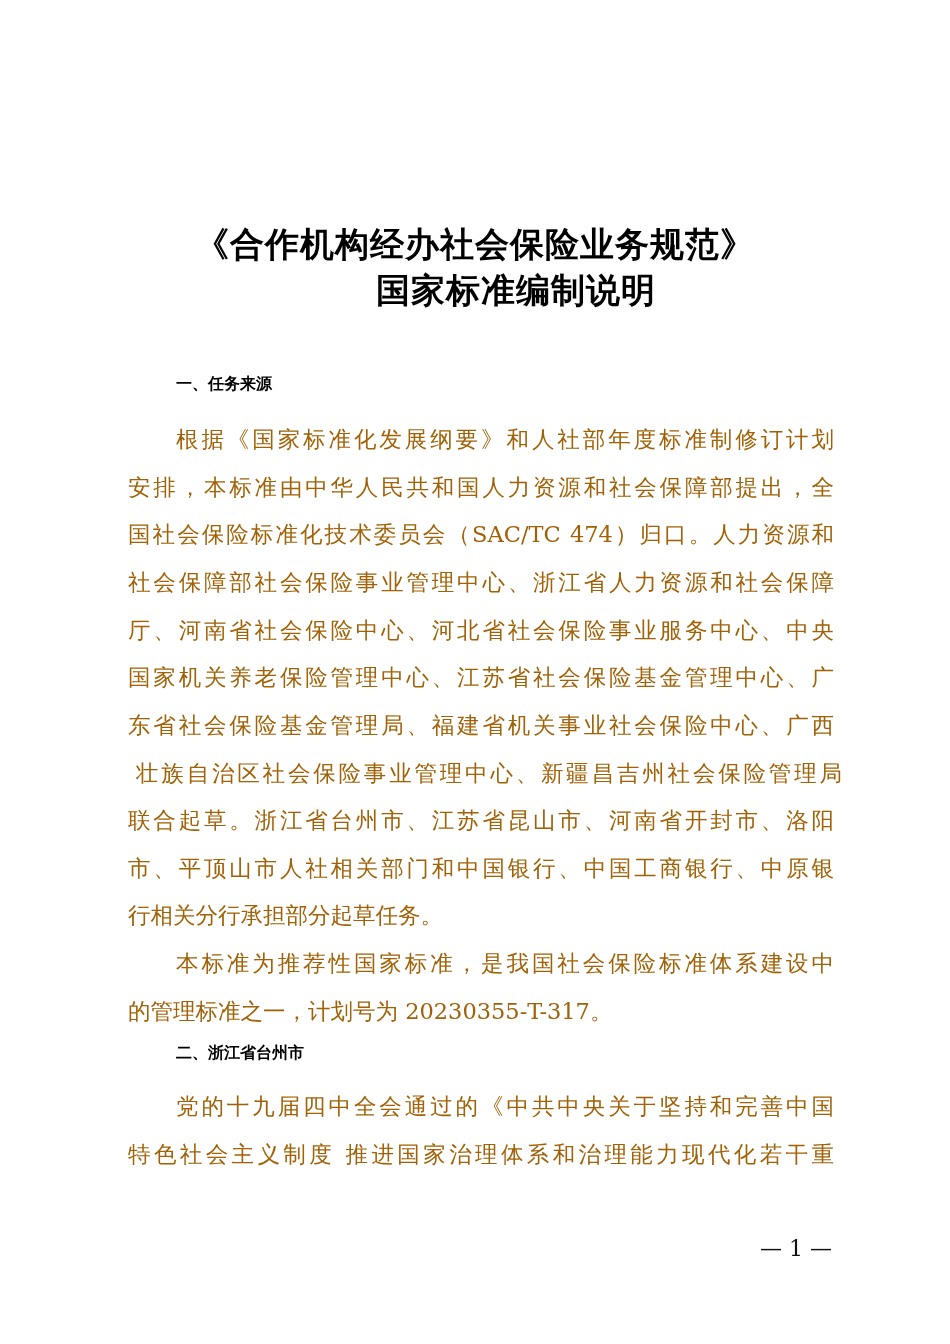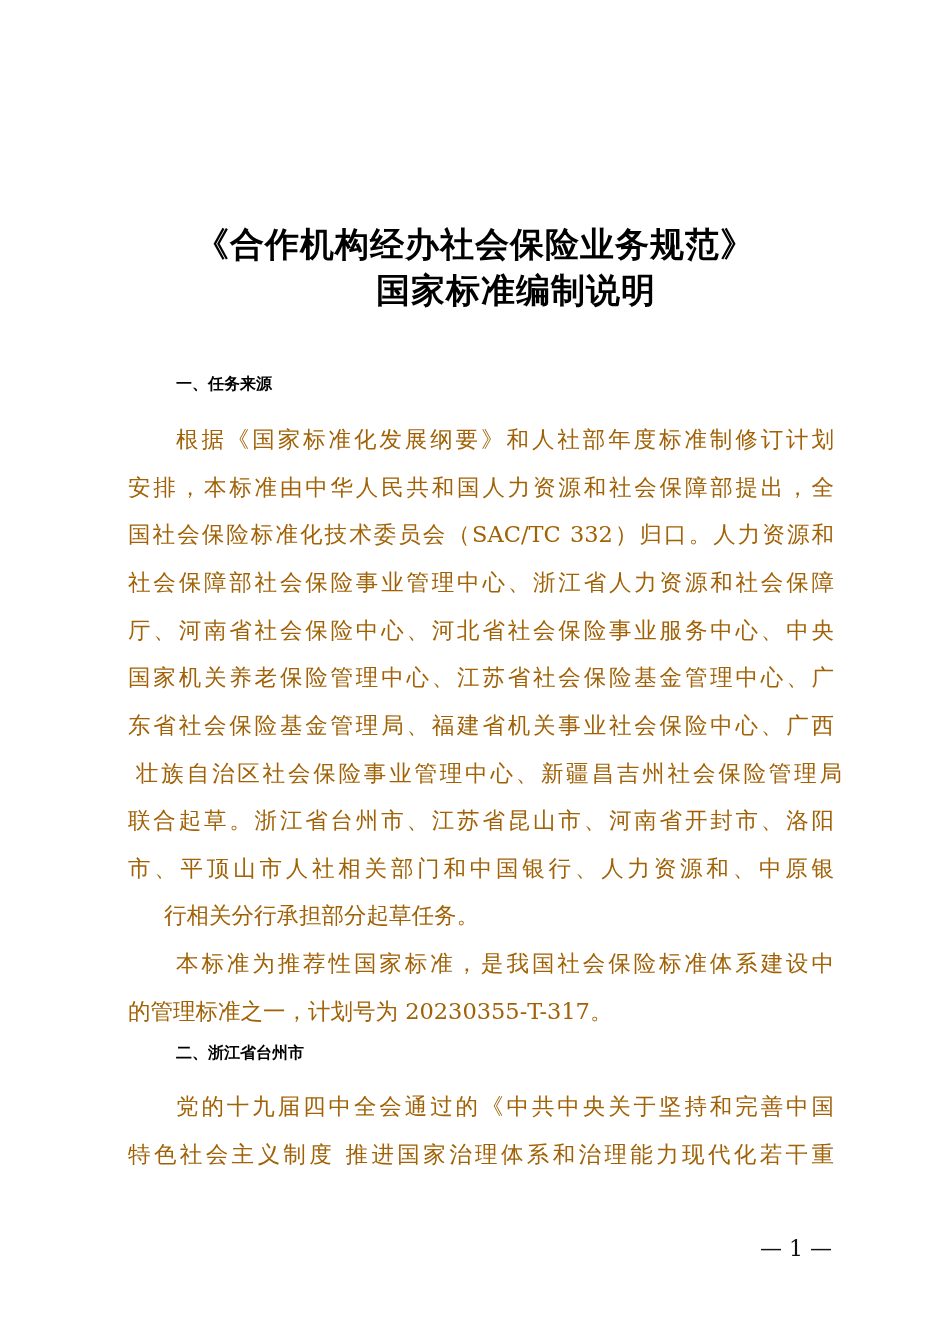--- a/index.html
+++ b/index.html
@@ -18,29 +18,29 @@
 <body>
 
 <div class="page">
   <div class="title t1">《合作机构经办社会保险业务规范》</div>
   <div class="title t2">国家标准编制说明</div>
 
   <div class="heading" style="top:374px;">一、任务来源</div>
 
   <div class="line indent" style="top:424px;">根据《国家标准化发展纲要》和人社部年度标准制修订计划</div>
   <div class="line" style="top:472px;">安排，本标准由中华人民共和国人力资源和社会保障部提出，全</div>
-  <div class="line" style="top:519px;">国社会保险标准化技术委员会（SAC/TC 332）归口。人力资源和</div>
+  <div class="line" style="top:519px;">国社会保险标准化技术委员会（SAC/TC 474）归口。人力资源和</div>
   <div class="line" style="top:567px;">社会保障部社会保险事业管理中心、浙江省人力资源和社会保障</div>
   <div class="line" style="top:615px;">厅、河南省社会保险中心、河北省社会保险事业服务中心、中央</div>
   <div class="line" style="top:662px;">国家机关养老保险管理中心、江苏省社会保险基金管理中心、广</div>
   <div class="line" style="top:710px;">东省社会保险基金管理局、福建省机关事业社会保险中心、广西</div>
   <div class="line" style="top:758px;margin-left:8px;">壮族自治区社会保险事业管理中心、新疆昌吉州社会保险管理局</div>
   <div class="line" style="top:805px;">联合起草。浙江省台州市、江苏省昆山市、河南省开封市、洛阳</div>
-  <div class="line" style="top:853px;">市、平顶山市人社相关部门和中国银行、人力资源和、中原银</div>
-  <div class="line last" style="top:900px;margin-left:36px;">行相关分行承担部分起草任务。</div>
+  <div class="line" style="top:853px;">市、平顶山市人社相关部门和中国银行、中国工商银行、中原银</div>
+  <div class="line last" style="top:900px;">行相关分行承担部分起草任务。</div>
   <div class="line indent" style="top:948px;">本标准为推荐性国家标准，是我国社会保险标准体系建设中</div>
   <div class="line last" style="top:996px;">的管理标准之一，计划号为 20230355-T-317。</div>
 
   <div class="heading" style="top:1043px;">二、浙江省台州市</div>
 
   <div class="line indent" style="top:1091px;">党的十九届四中全会通过的《中共中央关于坚持和完善中国</div>
   <div class="line" style="top:1139px;">特色社会主义制度 推进国家治理体系和治理能力现代化若干重</div>
 
   <div class="pagenum">— 1 —</div>
 </div>

